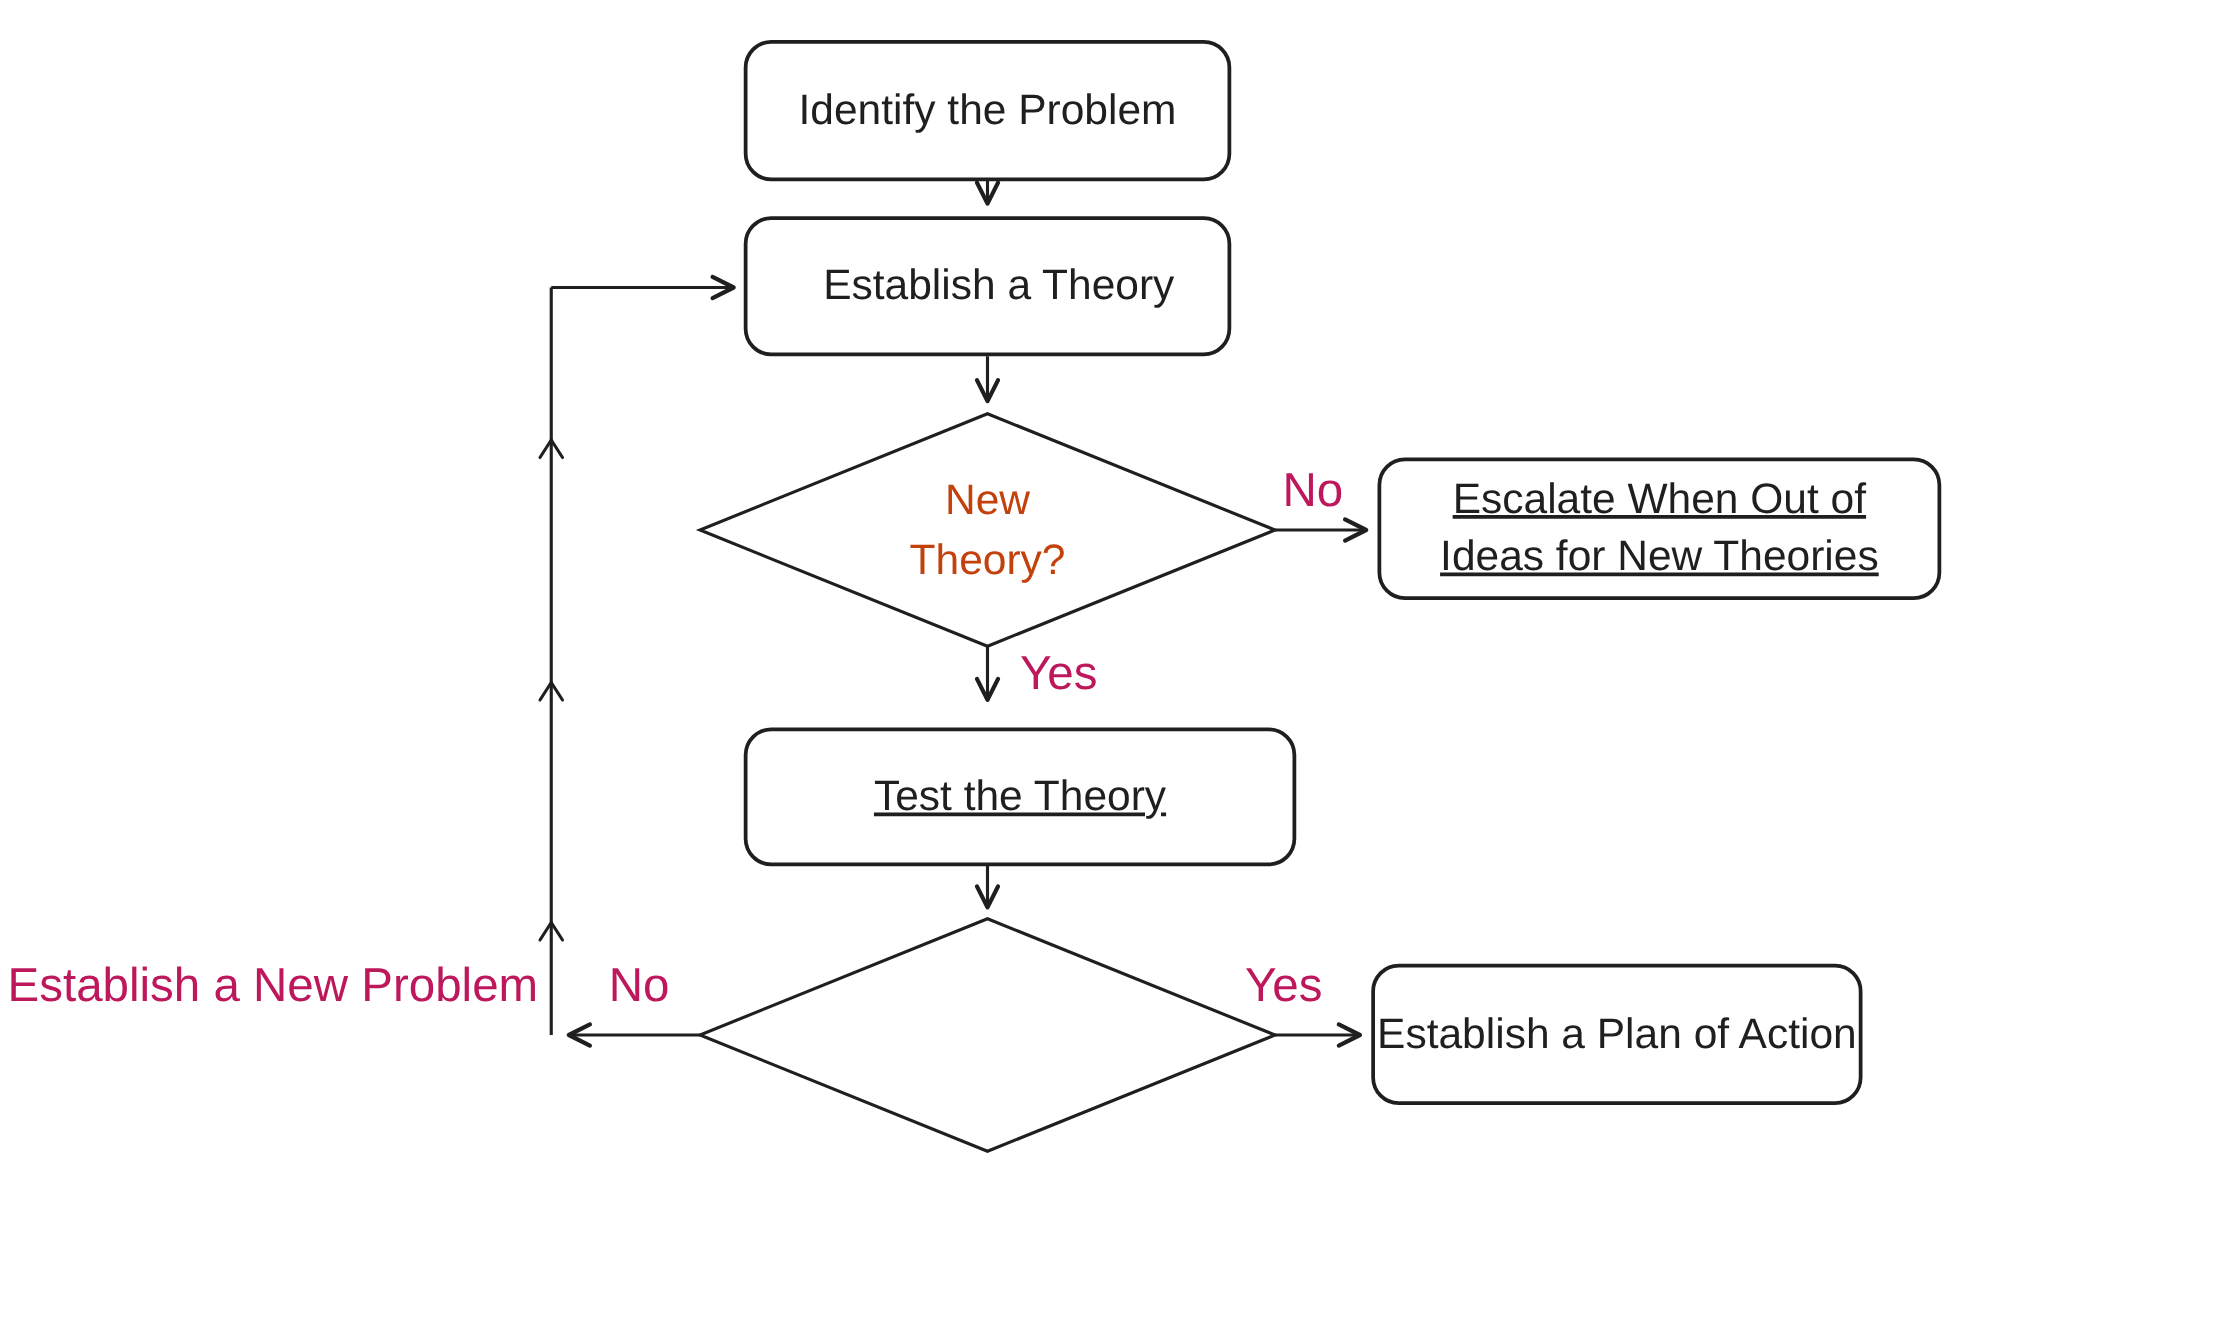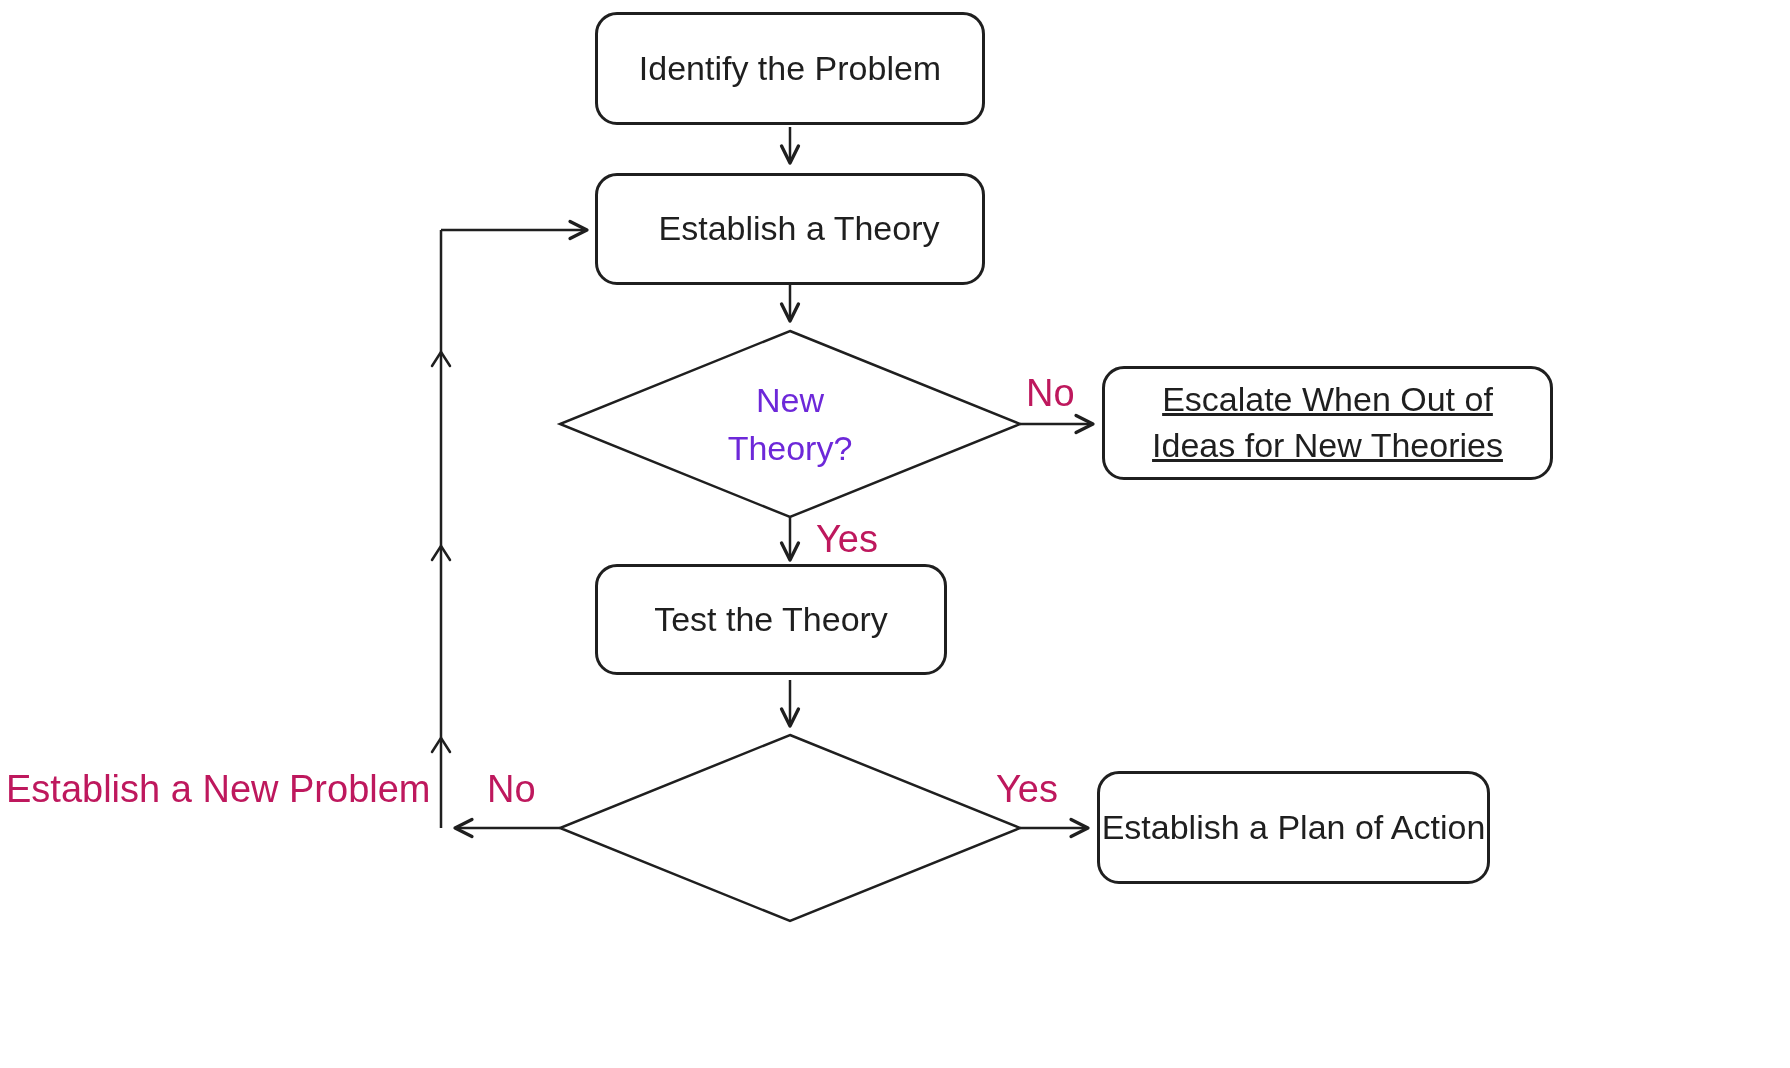--- a/index.html
+++ b/index.html
@@ -31,32 +31,32 @@
     text-align: center;
     font-size: 34px;
     line-height: 1.35;
     color: #1f1f1f;
   }
   .diamond-label {
     position: absolute;
     text-align: center;
     font-size: 34px;
     line-height: 1.4;
-    color: #6d28d9;
+    color: #c2410c;
   }
   .edge-label {
     position: absolute;
     font-size: 38px;
     color: #be185d;
     white-space: nowrap;
   }
-  #node-identify  { left: 595px; top: 12px;  width: 390px; height: 113px; }
+  #node-identify  { left: 595px; top: 32px;  width: 390px; height: 113px; }
   #node-establish { left: 595px; top: 173px; width: 390px; height: 112px; padding-left: 18px; }
   #node-escalate  { left: 1102px; top: 366px; width: 451px; height: 114px; padding: 0 28px; text-decoration: underline; }
-  #node-test      { left: 595px; top: 564px; width: 352px; height: 111px; }
+  #node-test      { left: 595px; top: 582px; width: 442px; height: 111px; text-decoration: underline; }
   #node-plan      { left: 1097px; top: 771px; width: 393px; height: 113px; }
 
   #label-newtheory { left: 708px; top: 377px; width: 164px; }
   #label-confirmed { left: 675px; top: 781px; width: 230px; }
 
   #edgelabel-newtheory-no   { left: 1026px; top: 372px; }
   #edgelabel-newtheory-yes  { left: 816px;  top: 518px; }
   #edgelabel-confirmed-yes  { left: 996px;  top: 768px; }
   #edgelabel-confirmed-no   { left: 487px;  top: 768px; }
   #annotation-loop          { left: 6px;    top: 768px; }

